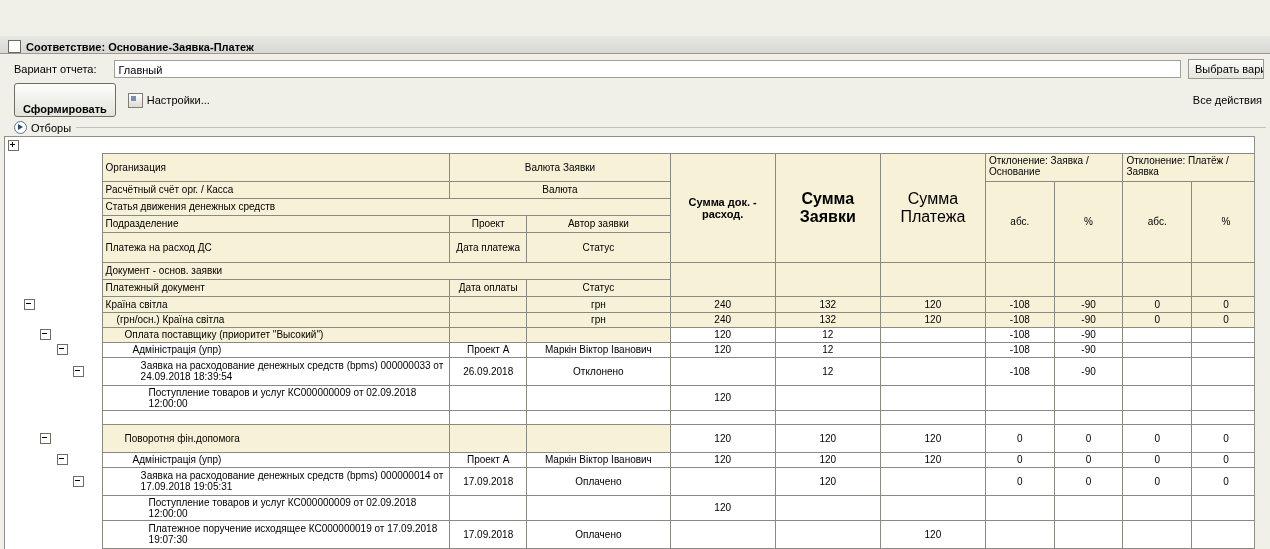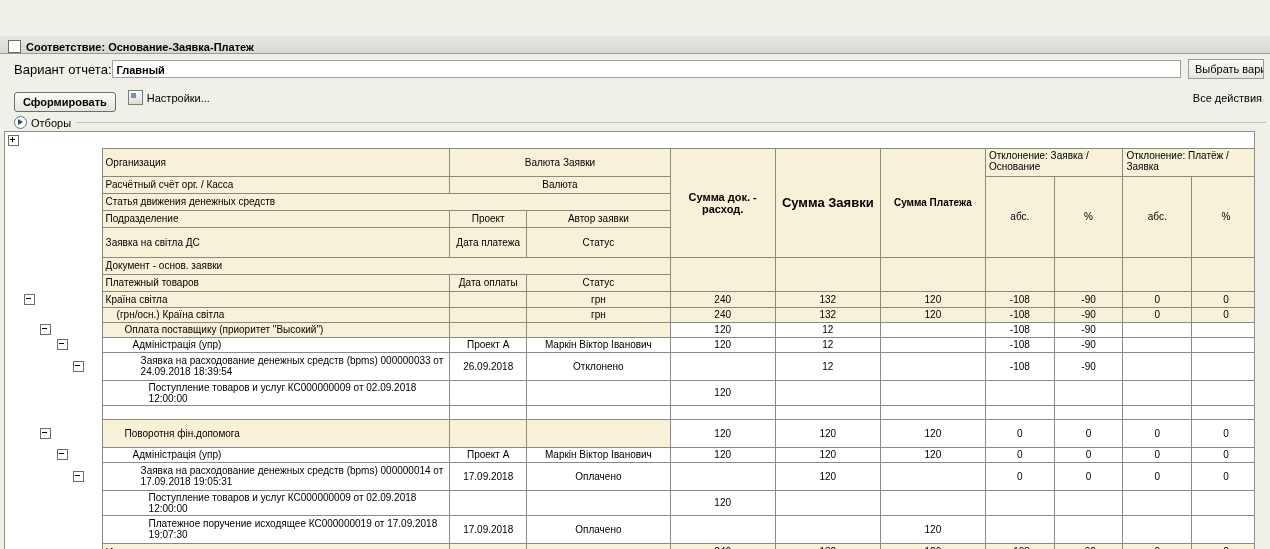--- a/index.html
+++ b/index.html
@@ -46,37 +46,36 @@
     white-space: nowrap;
   }
   
   .variant-row {
     display: flex;
     align-items: center;
     padding: 5px 6px 3px 14px;
     box-sizing: border-box;
   }
   .variant-label {
-    font-size: 13px;
-    margin-right: 0;
+    font-size: 11px;
+    margin-right: 17px;
     white-space: nowrap;
   }
   .variant-input {
     flex: 1;
     height: 18px;
     background: #fff;
     border: 1px solid #a0a09a;
     font-size: 11px;
     padding: 0 4px;
     line-height: 18px;
     box-sizing: border-box;
     color: #000;
     overflow: hidden;
     white-space: nowrap;
-    font-weight: bold;
   }
   .pick-variant {
     margin-left: 7px;
     height: 20px;
     line-height: 18px;
     border: 1px solid #9a9a92;
     background: linear-gradient(#fbfbf8, #e6e6df);
     font-size: 11px;
     padding: 0 6px;
     box-sizing: border-box;
@@ -91,25 +90,24 @@
     padding: 1px 6px 3px 14px;
     box-sizing: border-box;
   }
   .btn-generate {
     height: 20px;
     border: 1px solid #6e6e66;
     border-radius: 3px;
     background: linear-gradient(#fdfdfa, #e4e4dc);
     font-size: 11px;
     font-weight: bold;
-    padding: 0 8px;
+    padding: 16px 8px;
     line-height: 18px;
     box-sizing: border-box;
     white-space: nowrap;
-    margin-top: 9px;
   }
   .settings-link {
     display: flex;
     align-items: center;
     margin-left: 12px;
     font-size: 11px;
     white-space: nowrap;
   }
   .settings-icon {
     width: 13px;
@@ -281,58 +279,58 @@
         </td>
         <td class="noborder white" colspan="5"></td>
         <td class="noborder white" colspan="10"></td>
       </tr>
 
       <tr>
         <td class="noborder white" rowspan="7" colspan="6"></td>
         <td class="cream" rowspan="1" style="height:28px">Организация</td>
         <td class="cream c" colspan="2">Валюта Заявки</td>
         <td class="cream c" rowspan="5" style="font-weight:bold;font-size:11px">Сумма док. - расход.</td>
-        <td class="cream c" rowspan="5" style="font-weight:bold;font-size:13px">Сумма Заявки</td>
-        <td class="cream c" rowspan="5" style="font-weight:bold;font-size:10px">Сумма Платежа</td>
+        <td class="cream c" rowspan="5" style="font-weight:bold;font-size:16px">Сумма Заявки</td>
+        <td class="cream c" rowspan="5" style="font-weight:normal;font-size:16px">Сумма Платежа</td>
         <td class="cream" colspan="2" style="vertical-align:top">Отклонение: Заявка / Основание</td>
         <td class="cream" colspan="2" style="vertical-align:top">Отклонение: Платёж / Заявка</td>
       </tr>
       <tr>
         <td class="cream" style="height:17px">Расчётный счёт орг. / Касса</td>
         <td class="cream c" colspan="2">Валюта</td>
         <td class="cream c" rowspan="4">абс.</td>
         <td class="cream c" rowspan="4">%</td>
         <td class="cream c" rowspan="4">абс.</td>
         <td class="cream c" rowspan="4">%</td>
       </tr>
       <tr>
         <td class="cream" colspan="3" style="height:17px">Статья движения денежных средств</td>
       </tr>
       <tr>
         <td class="cream" style="height:17px">Подразделение</td>
         <td class="cream c">Проект</td>
         <td class="cream c">Автор заявки</td>
       </tr>
       <tr>
-        <td class="cream" style="height:30px">Заявка на світла ДС</td>
+        <td class="cream" style="height:30px">Платежа на расход ДС</td>
         <td class="cream c">Дата платежа</td>
         <td class="cream c">Статус</td>
       </tr>
       <tr>
         <td class="cream" colspan="3" style="height:17px">Документ - основ. заявки</td>
         <td class="cream" rowspan="2"></td>
         <td class="cream" rowspan="2"></td>
         <td class="cream" rowspan="2"></td>
         <td class="cream" rowspan="2"></td>
         <td class="cream" rowspan="2"></td>
         <td class="cream" rowspan="2"></td>
         <td class="cream" rowspan="2"></td>
       </tr>
       <tr>
-        <td class="cream" style="height:17px">Платежный товаров</td>
+        <td class="cream" style="height:17px">Платежный документ</td>
         <td class="cream c">Дата оплаты</td>
         <td class="cream c">Статус</td>
       </tr>
 
       <tr>
         <td class="noborder white"></td>
         <td class="noborder white c"><span class="exp"></span></td>
         <td class="noborder white" colspan="4"></td>
         <td class="cream b" style="height:16px">Країна світла</td>
         <td class="cream c"></td>

